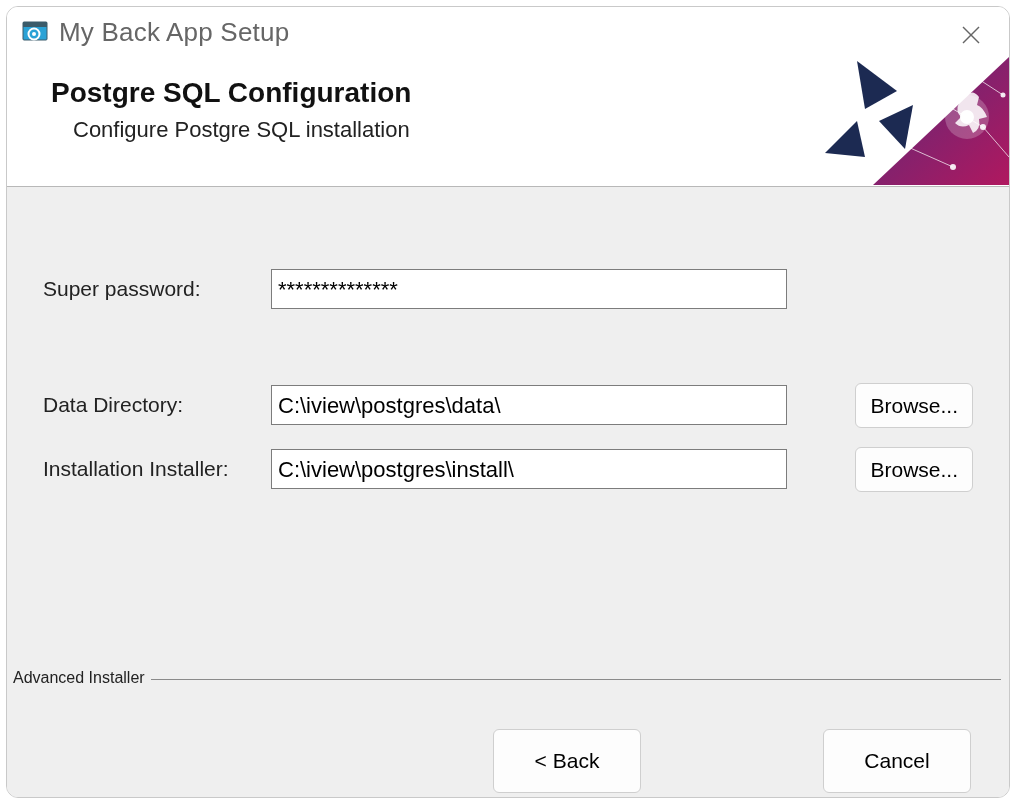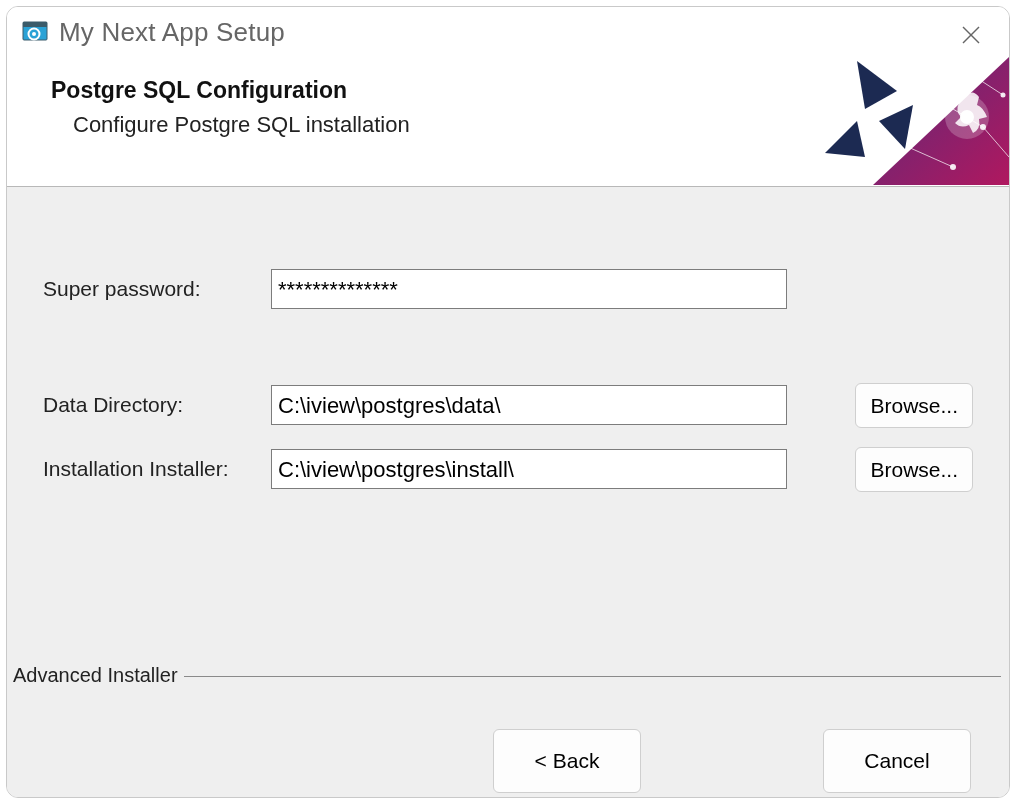--- a/index.html
+++ b/index.html
@@ -55,21 +55,21 @@
     
     .header {
       position: relative;
       height: 130px;
       border-bottom: 1px solid #b8b8b8;
       padding: 18px 0 0 44px;
       background: #fff;
     }
     .header h1 {
       margin: 2px 0 8px 0;
-      font-size: 23px;
+      font-size: 28px;
       font-weight: 700;
       color: #111;
     }
     .header .subtitle {
       margin-left: 22px;
       font-size: 22px;
       color: #222;
     }
     .banner-art {
       position: absolute;
@@ -128,21 +128,21 @@
 
     
     .adv-line {
       position: absolute;
       left: 6px; right: 8px;
       bottom: 110px;
       display: flex;
       align-items: center;
     }
     .adv-line .adv-text {
-      font-size: 20px;
+      font-size: 16px;
       color: #222;
       padding-right: 6px;
     }
     .adv-line .rule {
       flex: 1;
       border-top: 1px solid #8a8a8a;
       margin-top: 2px;
     }
 
     
@@ -174,21 +174,21 @@
 
   <div class="titlebar">
     <span class="title-icon">
       <svg width="26" height="22" viewBox="0 0 26 22">
         <rect x="1" y="1" width="24" height="18" rx="1" fill="#2aa2d6" stroke="#3b5b6a" stroke-width="1"></rect>
         <rect x="1" y="1" width="24" height="5" fill="#3b5b6a"></rect>
         <circle cx="12" cy="13" r="5.5" fill="none" stroke="#ffffff" stroke-width="2"></circle>
         <circle cx="12" cy="13" r="2" fill="#ffffff"></circle>
       </svg>
     </span>
-    <span class="title-text">My Next App Setup</span>
+    <span class="title-text">My Back App Setup</span>
     <div class="close-x">
       <svg width="22" height="22" viewBox="0 0 22 22">
         <line x1="3" y1="3" x2="19" y2="19" stroke-width="1.4"></line>
         <line x1="19" y1="3" x2="3" y2="19" stroke-width="1.4"></line>
       </svg>
     </div>
   </div>
 
   <div class="header">
     <h1>Postgre SQL Configuration</h1>

